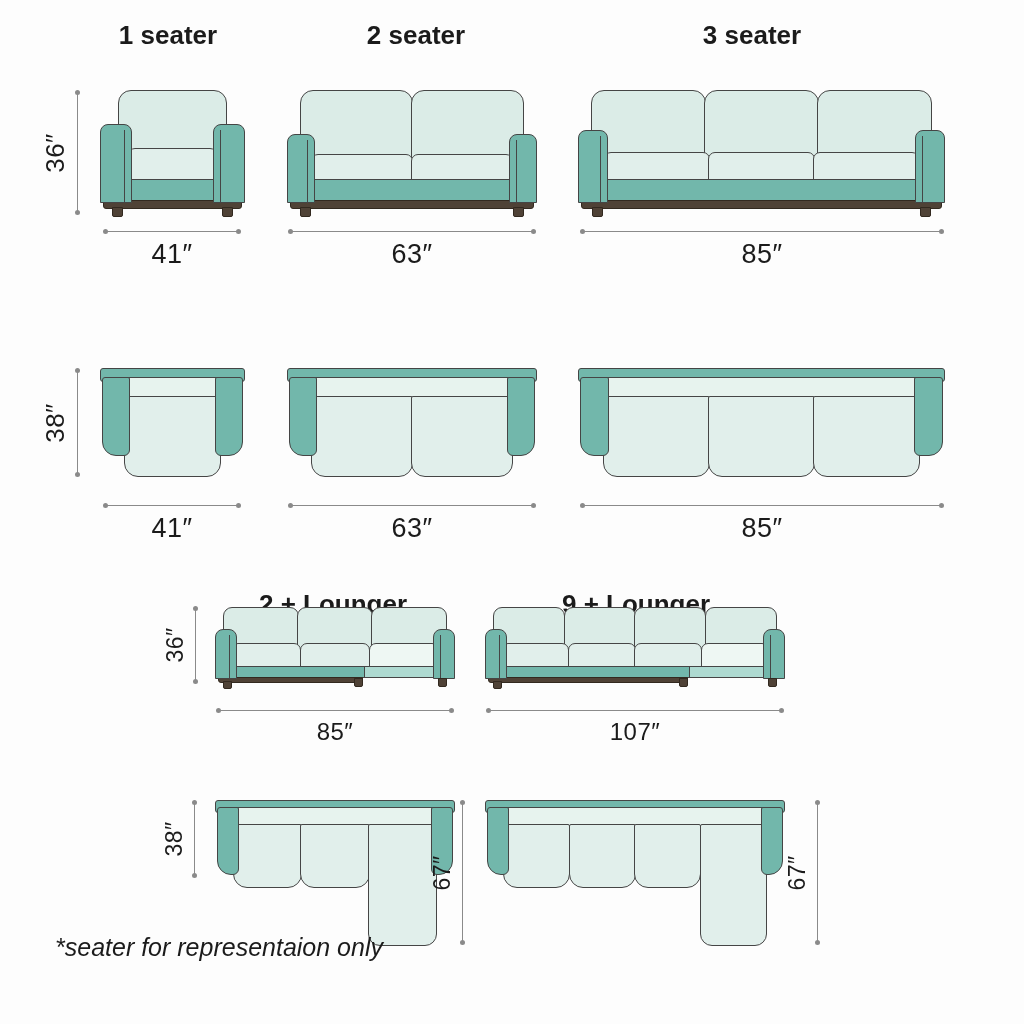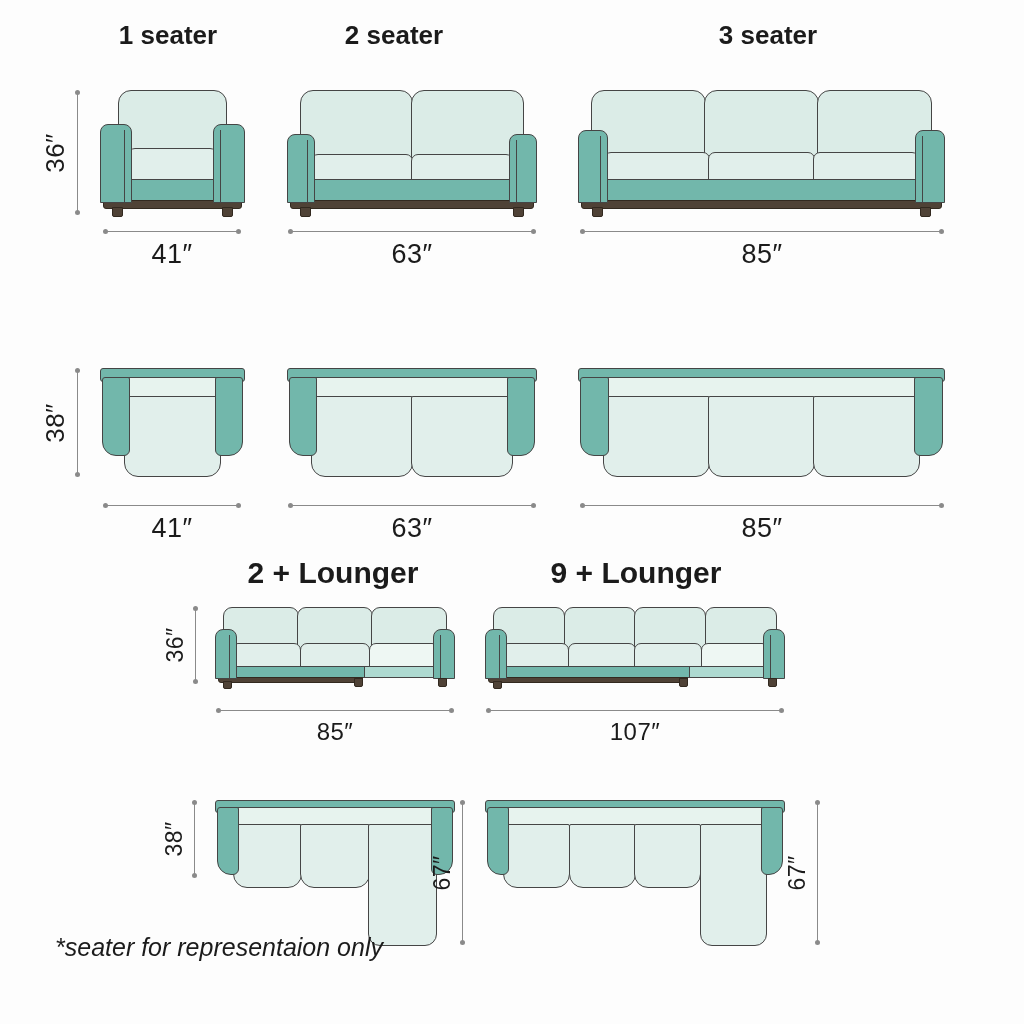--- a/index.html
+++ b/index.html
@@ -5,21 +5,21 @@
   :root{
     --teal:#72b7ab; --mint:#dbece7; --seat:#e1efeb; --seat-light:#eef7f3;
     --pale:#aedad1; --wood:#4f4236; --outline:#454545; --dim:#8a8a8a; --ink:#1b1b1b;
   }
   html,body{margin:0;padding:0;}
   body{width:1024px;height:1024px;position:relative;background:#fdfdfd;
        font-family:"Liberation Sans",sans-serif;color:var(--ink);overflow:hidden;}
 
   .title{position:absolute;text-align:center;font-weight:600;color:var(--ink);}
   .t-big{font-size:26px;}
-  .t-med{font-size:30px;}
+  .t-med{font-size:26px;margin-top:33px;}
 
   .sofa{position:absolute;}
 
   
   .sf-back{position:absolute;display:flex;}
   .sf-bk{flex:1;background:var(--mint);border:1.6px solid var(--outline);
          border-radius:13px 13px 0 0;margin-left:-1.6px;}
   .sf-bk:first-child{margin-left:0;}
   .sf-bk.r8{border-radius:9px 9px 0 0;}
   .sf-seat{position:absolute;display:flex;}
@@ -75,22 +75,22 @@
                 font-size:26px;font-weight:500;color:var(--ink);letter-spacing:0.5px;
                 white-space:nowrap;}
   .vdim.sm .dlabel{font-size:23px;}
 
   .footnote{position:absolute;font-style:italic;font-size:25px;color:var(--ink);}
 </style>
 </head>
 <body>
 
 <div class="title t-big" style="left:68px;top:20px;width:200px;">1 seater</div>
-<div class="title t-big" style="left:294px;top:20px;width:200px;">2 seater</div>
-<div class="title t-big" style="left:668px;top:20px;width:200px;">3 seater</div>
+<div class="title t-big" style="left:316px;top:20px;width:200px;">2 seater</div>
+<div class="title t-big" style="left:652px;top:20px;width:200px;">3 seater</div>
 
 <div class="sofa" style="left:100px;top:90px;width:145px;height:126px;">
   <div class="sf-back" style="left:18px;right:18px;top:0;height:90px;">
     <div class="sf-bk"></div>
   </div>
   <div class="sf-seat" style="left:28px;right:28px;top:58px;height:32px;">
     <div class="sf-st"></div>
   </div>
   <div class="sf-base" style="left:0;right:0;top:89px;height:22px;">
     <div class="sf-bs main"></div>

